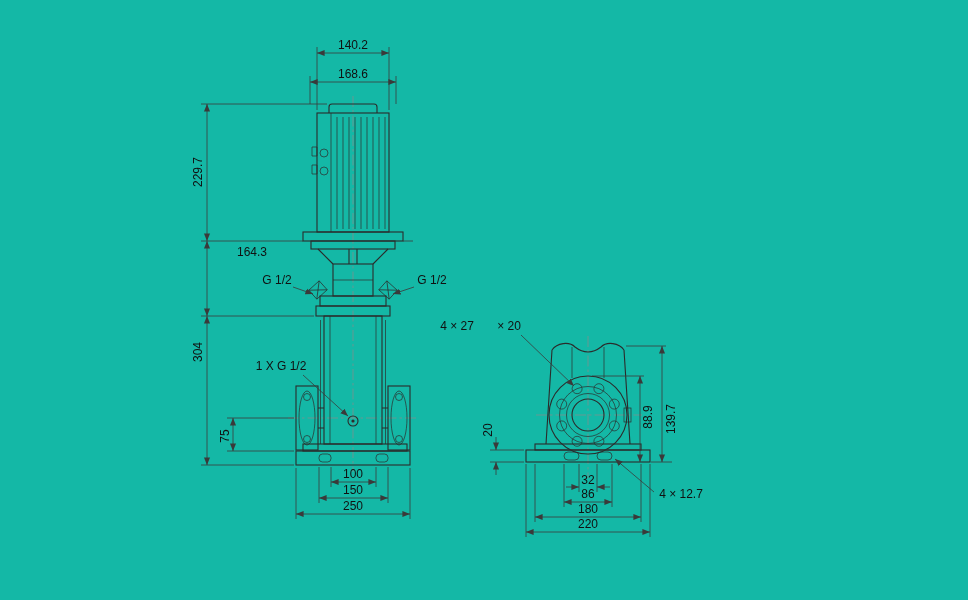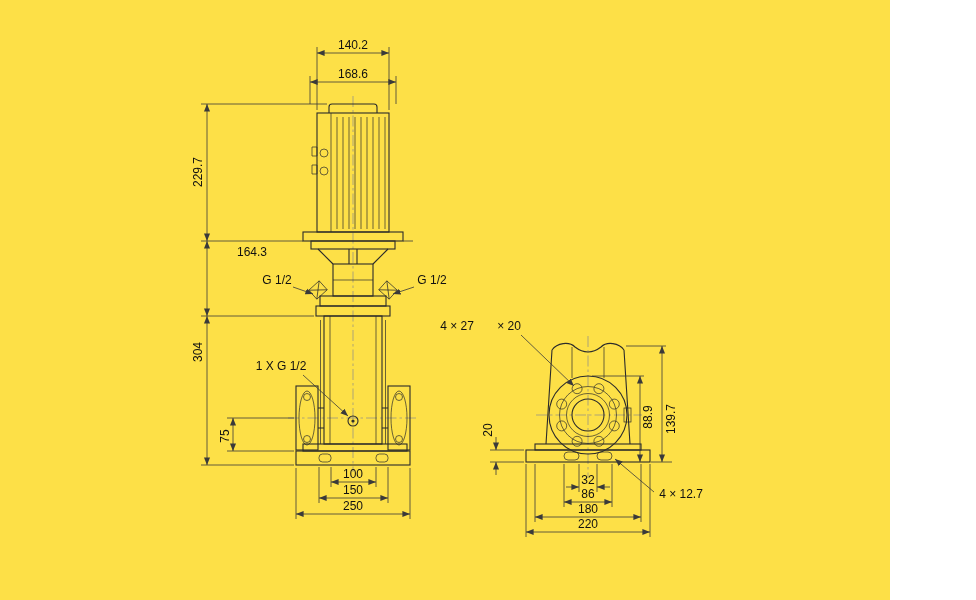--- a/index.html
+++ b/index.html
@@ -1,16 +1,16 @@
 <!DOCTYPE html>
 <html><head>
 <meta charset="utf-8">
 <style>
   html,body{margin:0;padding:0;background:#ffffff;}
-  #stage{width:890px;height:600px;background:#fde047;position:relative;overflow:hidden;}
+  #stage{width:968px;height:600px;background:#14b8a6;position:relative;overflow:hidden;}
   svg{display:block;}
   .obj{fill:none;stroke:#2b2b2b;stroke-width:1.1;}
   .thin{fill:none;stroke:#2b2b2b;stroke-width:0.7;}
   .dim{stroke:#3a3a3a;stroke-width:0.8;fill:none;}
   .cl{stroke:#8a8a8a;stroke-width:0.7;stroke-dasharray:11 3 2.5 3;fill:none;}
   text{font-family:"Liberation Sans", sans-serif;font-size:12px;fill:#111;}
 </style>
 </head>
 <body>
 

